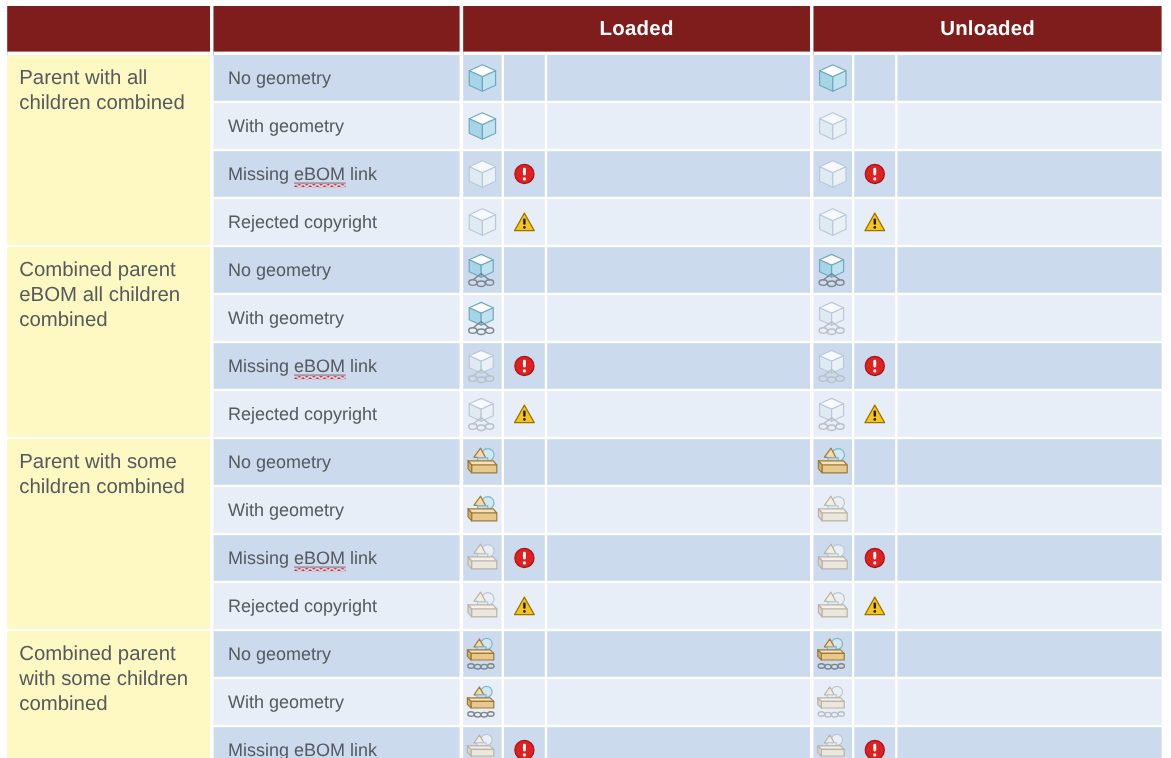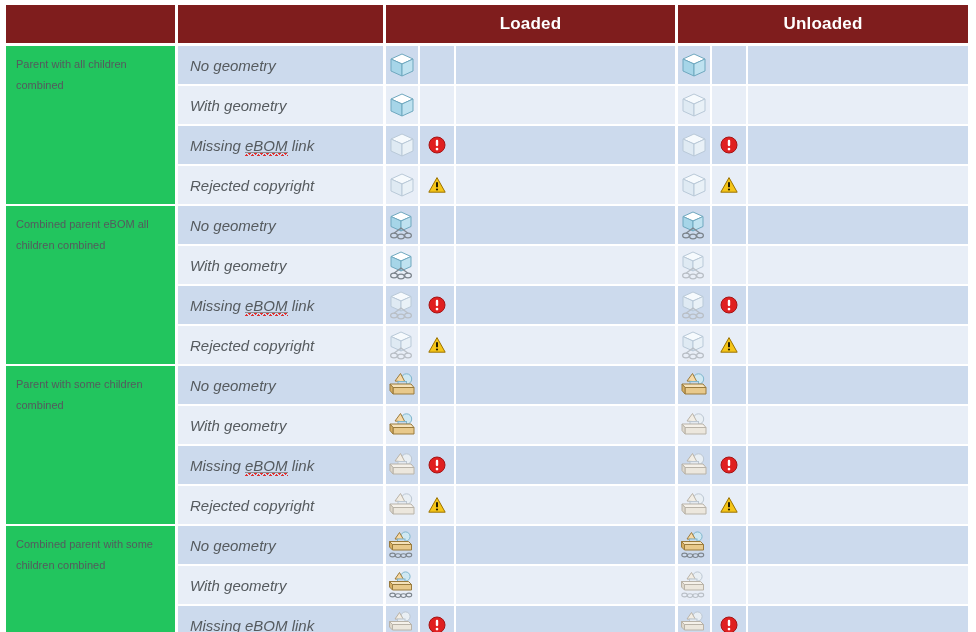--- a/index.html
+++ b/index.html
@@ -34,43 +34,42 @@
     height: 36px;
     vertical-align: middle;
     border-right: 3px solid #ffffff;
     border-bottom: 3px solid #ffffff;
     letter-spacing: .2px;
   }
   .hdr.last { border-right: none; }
 
   
   .group-cell {
-    background: #22c55e;
+    background: #fef9c3;
     color: #555a5e;
-    font-size: 11px;
+    font-size: 17px;
     line-height: 21px;
     padding: 8px 10px 8px 10px;
     vertical-align: top;
     border-right: 3px solid #ffffff;
     border-bottom: 2px solid #ffffff;
     width: 172px;
   }
   .group-cell.lastgrp { border-bottom: none; }
 
   
   .label-cell {
     font-size: 15px;
     color: #555a5e;
     padding-left: 12px;
     height: 36px;
     vertical-align: middle;
     border-right: 3px solid #ffffff;
     border-bottom: 2px solid #ffffff;
     white-space: nowrap;
-    font-style: italic;
   }
 
   
   .icon-cell, .status-cell, .filler-cell {
     vertical-align: middle;
     text-align: center;
     border-bottom: 2px solid #ffffff;
     border-right: 2px solid #ffffff;
     height: 36px;
   }

